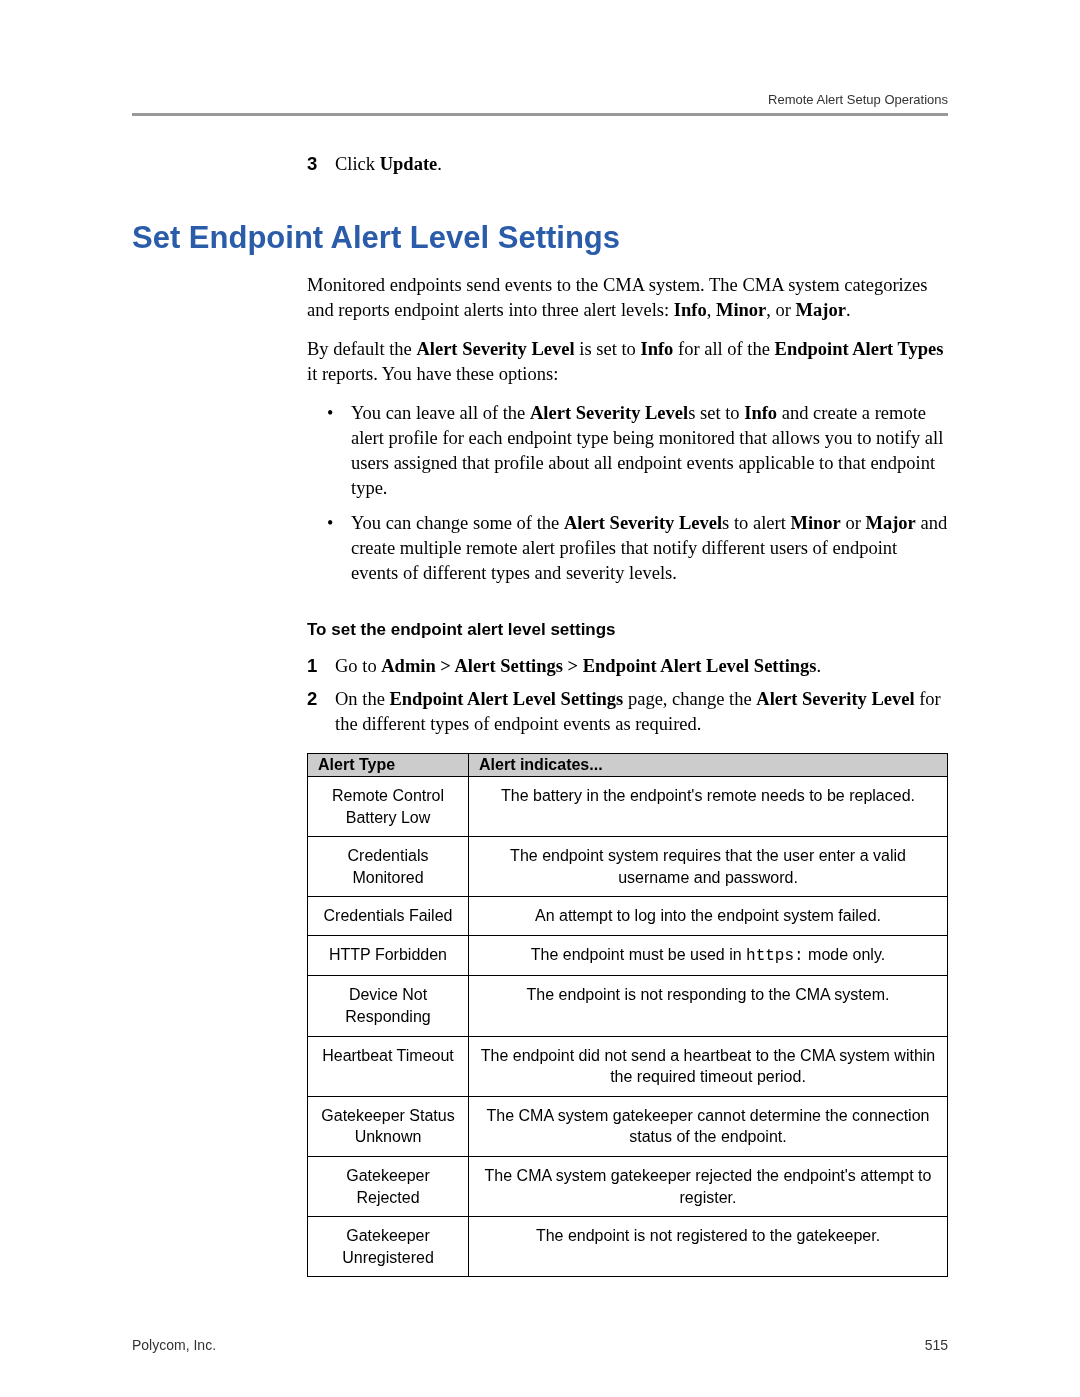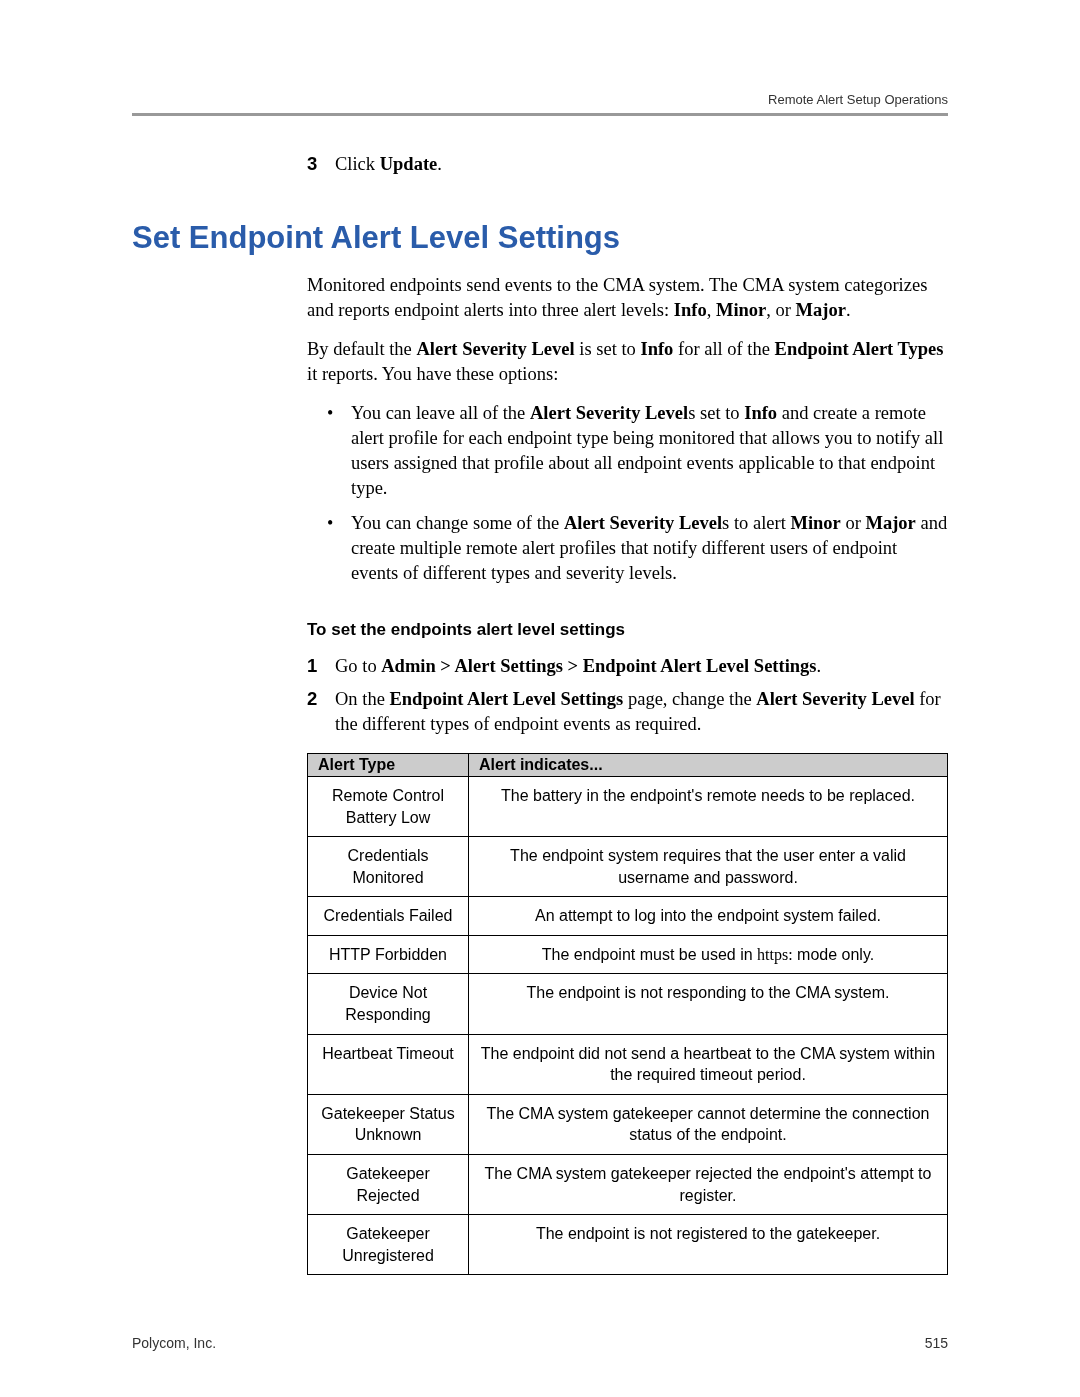--- a/index.html
+++ b/index.html
@@ -91,21 +91,21 @@
   table.alerts td {
     padding: 8px 10px;
     border: 1px solid #000;
     vertical-align: top;
     text-align: center;
   }
   table.alerts td.type {
     width: 140px;
   }
   .mono {
-    font-family: Liberation Serif, serif;
+    font-family: Liberation Mono, monospace;
   }
   .footer {
     display: flex;
     justify-content: space-between;
     font-family: "Helvetica Neue", Arial, sans-serif;
     font-size: 14px;
     color: #333;
     margin-top: 60px;
   }
   b { font-weight: bold; }
@@ -146,21 +146,21 @@
       </div>
     </div>
 
     <div class="bulitem">
       <div class="bull">•</div>
       <div class="body">
         <span>You can change some of the </span><b>Alert Severity Level</b><span>s to alert </span><b>Minor</b><span> or </span><b>Major</b><span> and create multiple remote alert profiles that notify different users of endpoint events of different types and severity levels.</span>
       </div>
     </div>
 
-    <div class="subhead">To set the endpoints alert level settings</div>
+    <div class="subhead">To set the endpoint alert level settings</div>
 
     <div class="numitem">
       <div class="num">1</div>
       <div class="body">
         <span>Go to </span><b>Admin &gt; Alert Settings &gt; Endpoint Alert Level Settings</b><span>.</span>
       </div>
     </div>
 
     <div class="numitem">
       <div class="num">2</div>

